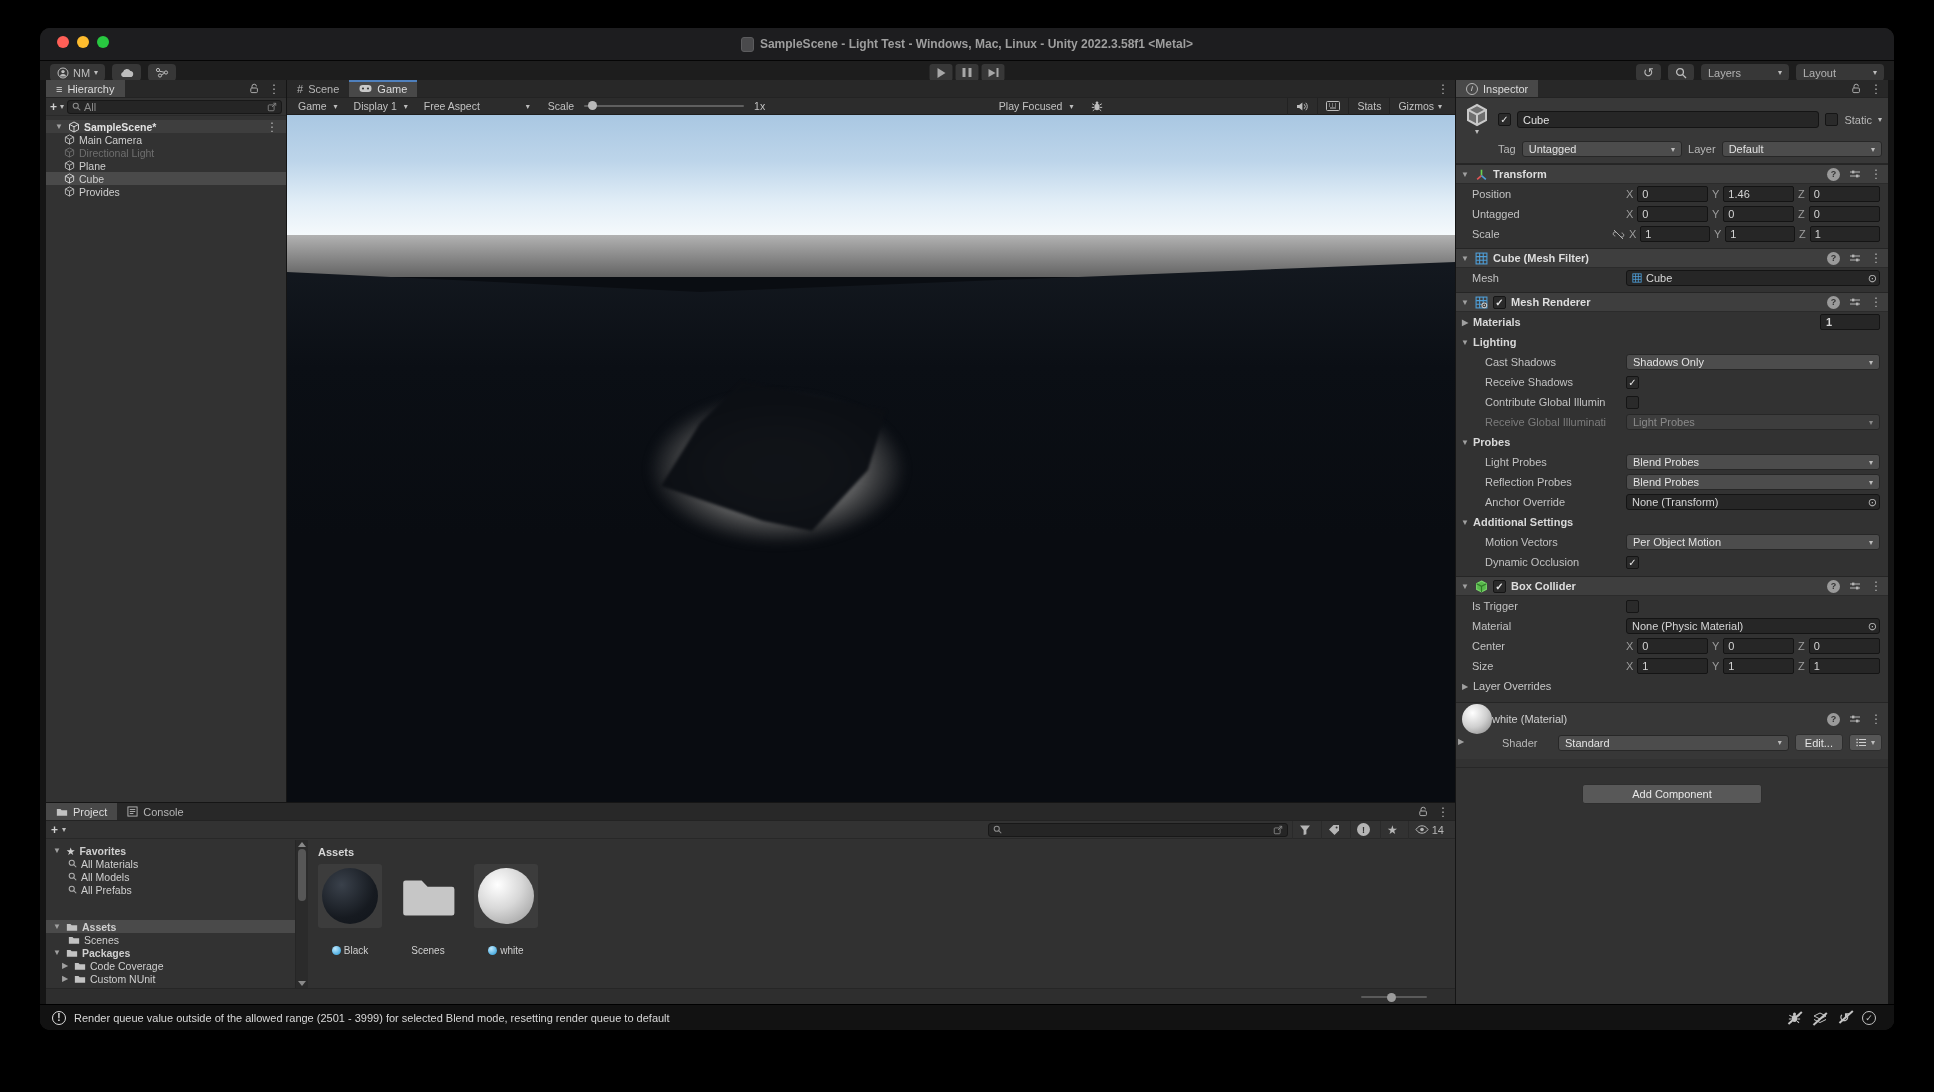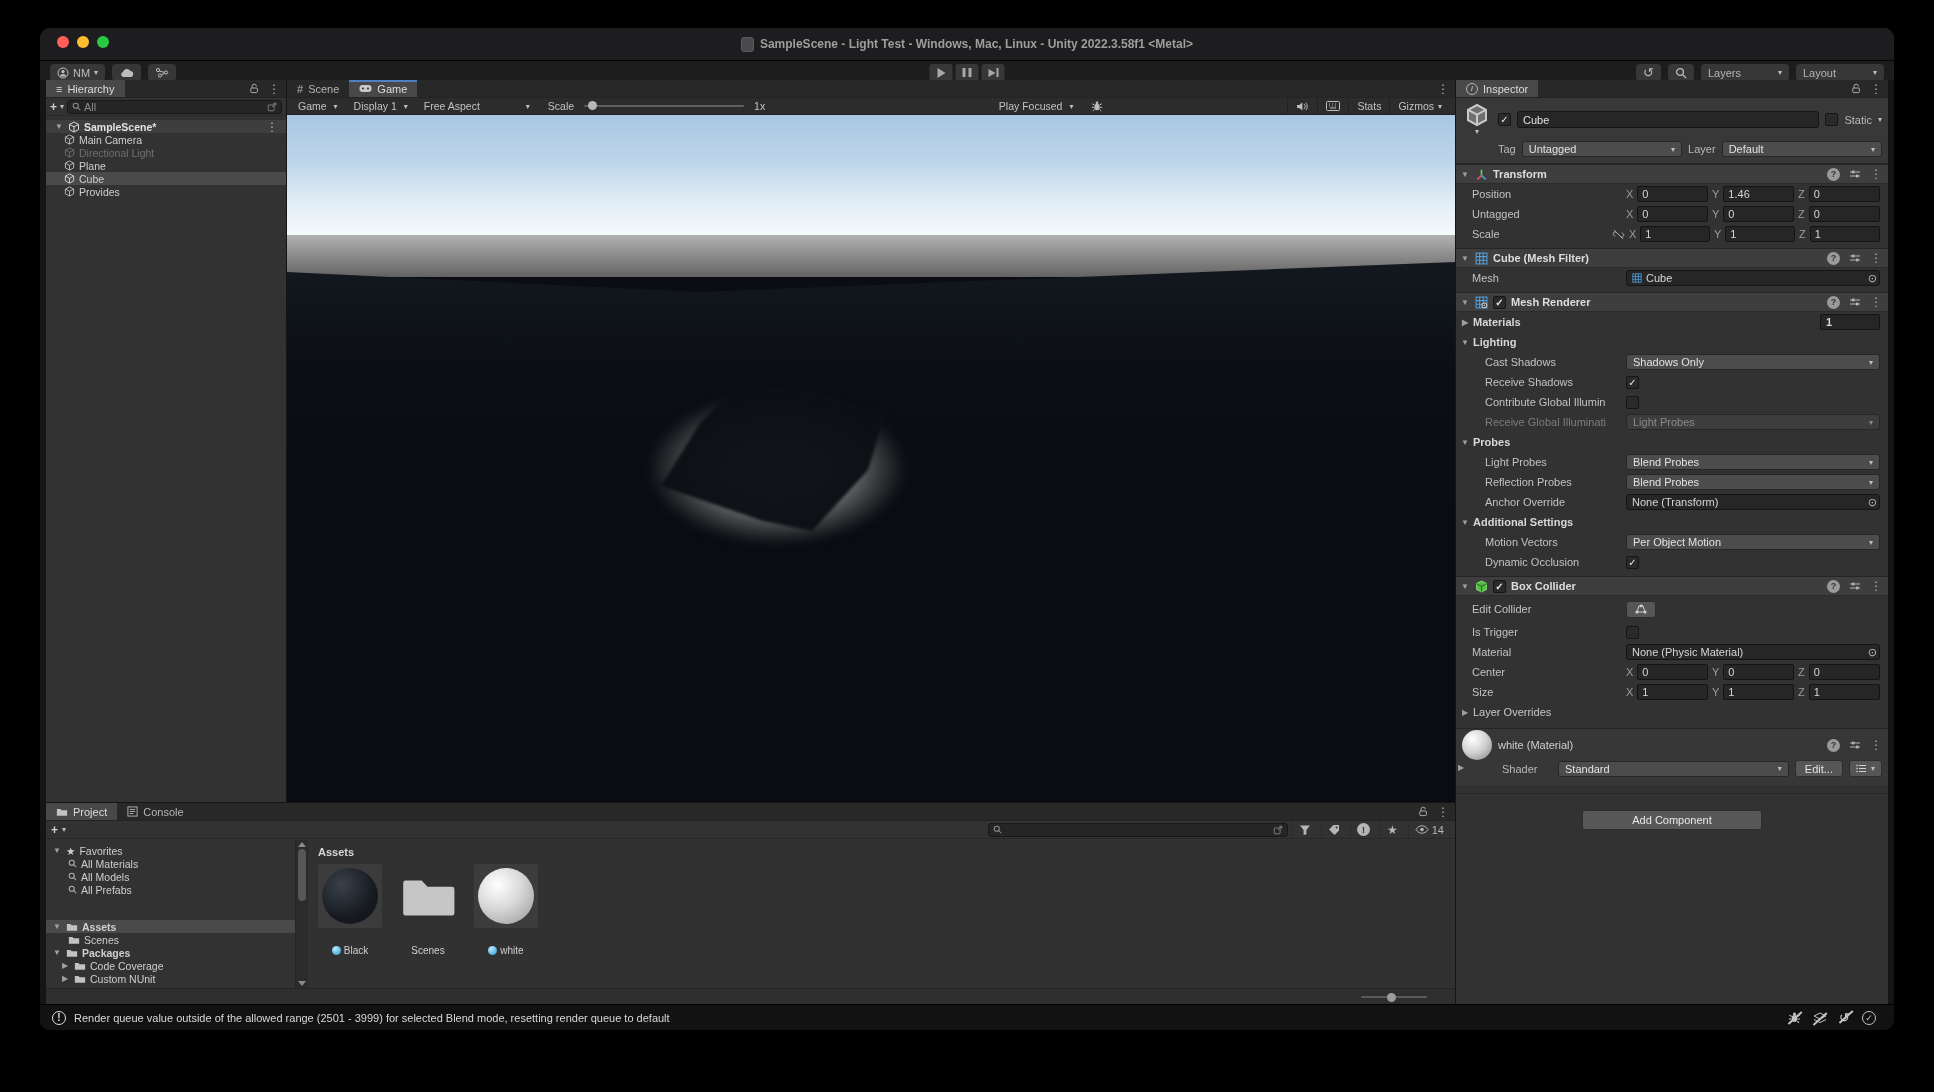--- a/index.html
+++ b/index.html
@@ -85,21 +85,21 @@
 .secrow{display:flex;align-items:center;height:20px;padding:0 8px 0 4px;font-weight:bold;color:#d8d8d8;gap:3px}
 .secrow .cnt{margin-left:auto}
 .cntf{width:60px;height:16px;background:#262626;border:1px solid #141414;border-radius:2px;display:flex;align-items:center;padding:0 5px;color:#d6d6d6}
 .vg{flex:1;display:flex;align-items:center;gap:4px;min-width:0}
 .ax{color:#9c9c9c;flex:none}
 .vf{flex:1;height:16px;background:#262626;border:1px solid #141414;border-radius:2px;padding:0 4px;color:#d6d6d6;display:flex;align-items:center;min-width:0}
 .obj{flex:1;height:16px;background:#262626;border:1px solid #141414;border-radius:3px;display:flex;align-items:center;gap:4px;padding:0 2px 0 5px;color:#d6d6d6;min-width:0}
 .obj .picker{margin-left:auto}
 .btn{height:17px;background:#565656;border:1px solid #2e2e2e;border-radius:3px;padding:0 9px;display:flex;align-items:center;color:#e4e4e4}
 .matblock{border-top:1px solid #252525;background:#373737;position:relative;padding:4px 6px 8px 6px;margin-top:6px}
-.mathead{display:flex;align-items:center;gap:6px;height:24px;color:#cfcfcf}
+.mathead{display:flex;align-items:center;height:24px;color:#cfcfcf}
 .sphere{width:30px;height:30px;border-radius:50%;background:radial-gradient(circle at 35% 30%,#fff,#cfcfcf 50%,#8f8f8f 90%);flex:none}
 .shaderrow{display:flex;align-items:center;gap:6px;margin-top:3px;padding-left:40px}
 .addc{width:180px;height:20px;margin:16px auto 0 auto;background:#585858;border:1px solid #2e2e2e;border-radius:3px;display:flex;align-items:center;justify-content:center;color:#e8e8e8}
 .divider{height:1px;background:#272727;margin-top:8px}
 
 .ptoolbar{height:18px;background:#323232;border-bottom:1px solid #282828;display:flex;align-items:center;padding:0 5px;gap:4px}
 .psearch{width:300px;height:14px;background:#252525;border:1px solid #181818;border-radius:3px;display:flex;align-items:center;padding:0 4px;gap:3px;margin-left:auto;color:#8c8c8c}
 .pico{display:flex;align-items:center;gap:3px;padding:0 6px;color:#b5b5b5;height:18px;border-left:1px solid #2a2a2a}
 .pbody{position:absolute;top:37px;bottom:17px;left:0;right:0;display:flex}
 .ptree{width:249px;padding-top:4px;overflow:hidden;background:#323232;font-size:10.5px}
@@ -647,31 +647,20 @@
         <div class="chr">
           <span class="help">?</span>
           <svg width="12" height="12" viewBox="0 0 12 12">
               <path d="M1 4h10M1 8h10" stroke="#b5b5b5"></path>
               <rect x="3" y="2.6" width="2.4" height="2.8" fill="#b5b5b5"></rect>
               <rect x="7" y="6.6" width="2.4" height="2.8" fill="#b5b5b5"></rect>
             </svg>
           <span class="kebab">⋮</span>
         </div>
       </div>
-      <div class="row" style="height:26px">
-        <span class="lbl" style="padding-left:0">Edit Collider</span>
-        <div class="btn" style="width:30px;justify-content:center">
-          <svg width="14" height="12" viewBox="0 0 14 12">
-              <path d="M3 9 5 3h4l2 6z" fill="none" stroke="#d0d0d0"></path>
-              <rect x="1.6" y="7.8" width="2.6" height="2.6" fill="#d0d0d0"></rect>
-              <rect x="9.8" y="7.8" width="2.6" height="2.6" fill="#d0d0d0"></rect>
-              <rect x="5.8" y="1.6" width="2.6" height="2.6" fill="#d0d0d0"></rect>
-            </svg>
-        </div>
-      </div>
       <div class="row">
         <span class="lbl" style="padding-left:0">Is Trigger</span>
         <span class="cb"></span>
       </div>
       <div class="row">
         <span class="lbl" style="padding-left:0">Material</span>
         <div class="obj">
           <span>None (Physic Material)</span>
           <span class="picker">⊙</span>
         </div>
@@ -824,21 +813,21 @@
               <circle cx="7" cy="4.5" r="1.8" fill="#b5b5b5"></circle>
             </svg>
           <span>14</span>
         </div>
       </div>
       <div class="pbody">
         <div class="ptree">
           <div class="prow">
             <span class="fold">▼</span>
             <span style="color:#cfcfcf">★</span>
-            <span style="font-weight:normal">Favorites</span>
+            <span style="font-weight:bold">Favorites</span>
           </div>
           <div class="prow i1">
             <svg width="9" height="9" viewBox="0 0 12 12">
                 <circle cx="5" cy="5" r="3.4" fill="none" stroke="#b0b0b0" stroke-width="1.4"></circle>
                 <path d="M7.6 7.6 11 11" stroke="#b0b0b0" stroke-width="1.4"></path>
               </svg>
             <span>All Materials</span>
           </div>
           <div class="prow i1">
             <svg width="9" height="9" viewBox="0 0 12 12">

